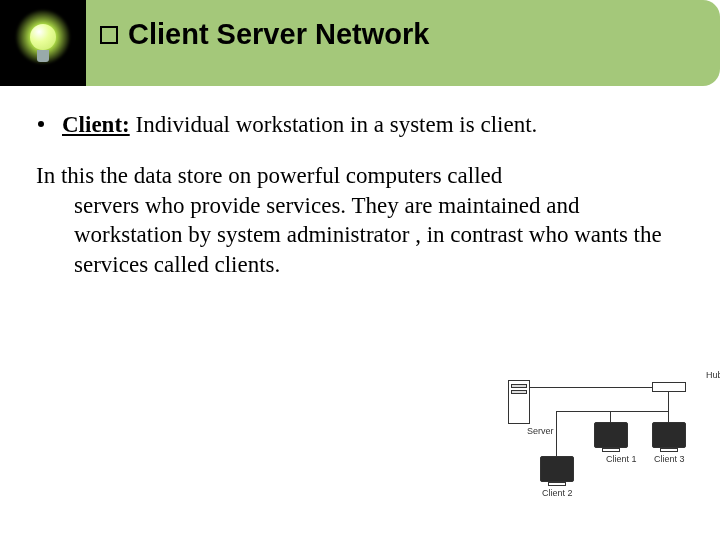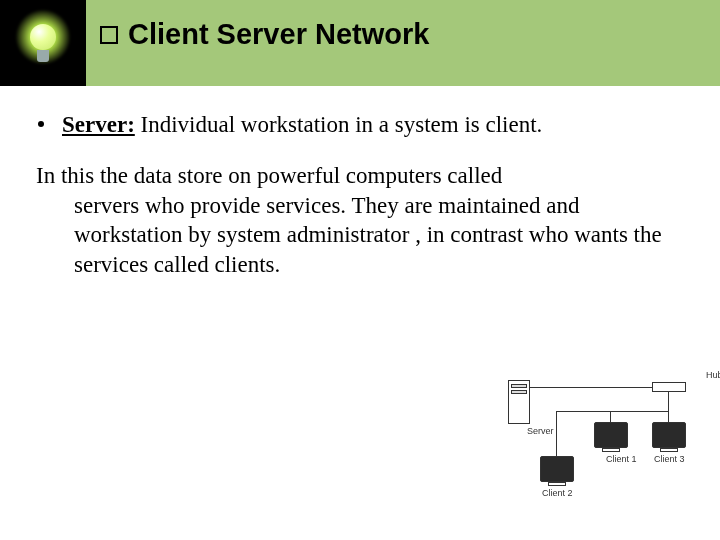--- a/index.html
+++ b/index.html
@@ -9,20 +9,21 @@
     background: #ffffff;
     font-family: "Times New Roman", Times, serif;
     position: relative;
     overflow: hidden;
   }
   .header-bar {
     width: 720px;
     height: 86px;
     background: #a4c87a;
     position: relative;
+    border-radius: 17px;
   }
   .black-square {
     position: absolute;
     left: 0; top: 0;
     width: 86px;
     height: 86px;
     background: #000;
     display: flex;
     align-items: center;
     justify-content: center;
@@ -161,21 +162,21 @@
     <div class="bullet-square"></div>
     <div class="title-text">Client Server Network</div>
   </div>
 </div>
 
 <div class="content">
 
   <div class="bullet-row">
     <div class="dot"></div>
     <div class="bullet-text">
-      <span class="term">Server:</span><span> Individual workstation in a system is client.</span>
+      <span class="term">Client:</span><span> Individual workstation in a system is client.</span>
     </div>
   </div>
 
 
   <div class="para">
     <span>In this the data store on powerful computers called</span>
     <span class="para-indent">servers who provide services. They are maintained and workstation by system administrator , in contrast who wants the services called clients.</span>
   </div>
 
 </div>

